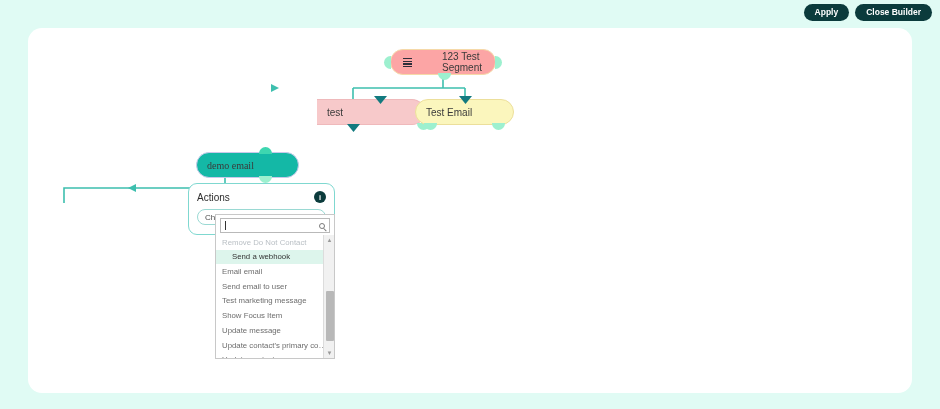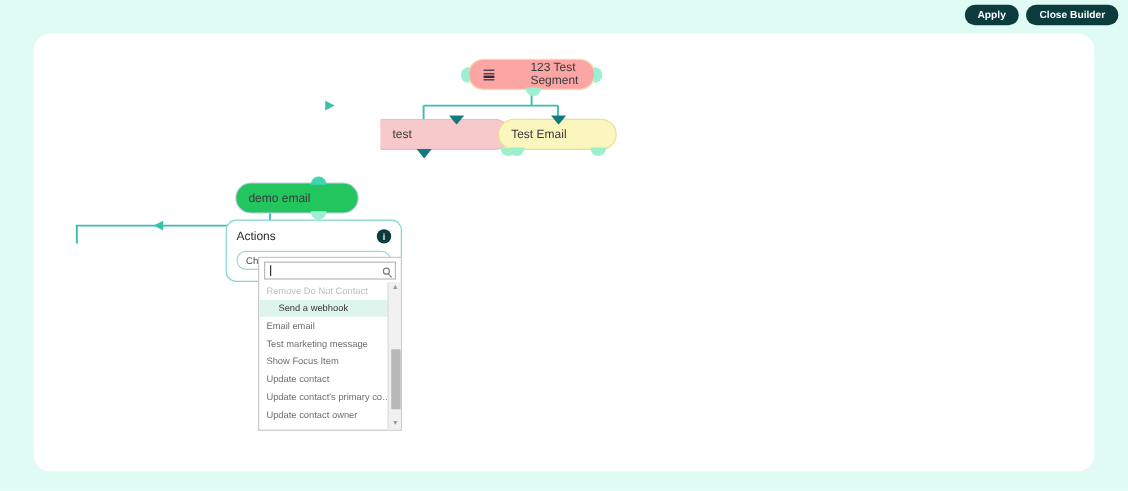--- a/index.html
+++ b/index.html
@@ -48,21 +48,21 @@
     padding: 0 10px;
     cursor: pointer;
   }
   .node-segment {
     background: #fca5a5; border: 1.3px solid #f5d9a8;
     padding-left: 12px;
     gap: 24px;
   }
   .node-pink   { background: #f7c9ca; border: 1.3px solid #efb9bb; }
   .node-yellow { background: #fbf6bd; border: 1.3px solid #ecdf9b; }
-  .node-lav    { background: #22c55e; border: 1.3px solid #c9c9ea; }
+  .node-lav    { background: #14b8a6; border: 1.3px solid #c9c9ea; font-family: Liberation Serif, serif; }
 
   .seg-icon {
     width: 9px; height: 9px; margin-right: 6px;
     display: inline-block; position: relative; flex: none;
   }
   .seg-icon i {
     position: absolute; left: 0; width: 9px; height: 1.4px;
     background: #2e2e3a; display: block;
   }
   .seg-icon i:nth-child(1) { top: 0.5px; }
@@ -262,23 +262,24 @@
     <div class="dropdown" style="left:187px; top:186px;">
       <div class="dd-search">
         <span class="caret-bar"></span>
         <span class="mag"></span>
       </div>
       <div class="dd-body">
         <ul class="dd-list">
           <li class="dd-item clipped">Remove Do Not Contact</li>
           <li class="dd-item selected">Send a webhook</li>
           <li class="dd-item">Email email</li>
+          <li class="dd-item">Send email to user</li>
           <li class="dd-item">Test marketing message</li>
           <li class="dd-item">Show Focus Item</li>
-          <li class="dd-item">Update contact</li>
+          <li class="dd-item">Update message</li>
           <li class="dd-item">Update contact's primary comp...</li>
           <li class="dd-item">Update contact owner</li>
         </ul>
         <div class="dd-scroll">
           <div class="sb-arrow sb-up">▲</div>
           <div class="sb-thumb"></div>
           <div class="sb-arrow sb-down">▼</div>
         </div>
       </div>
     </div>

